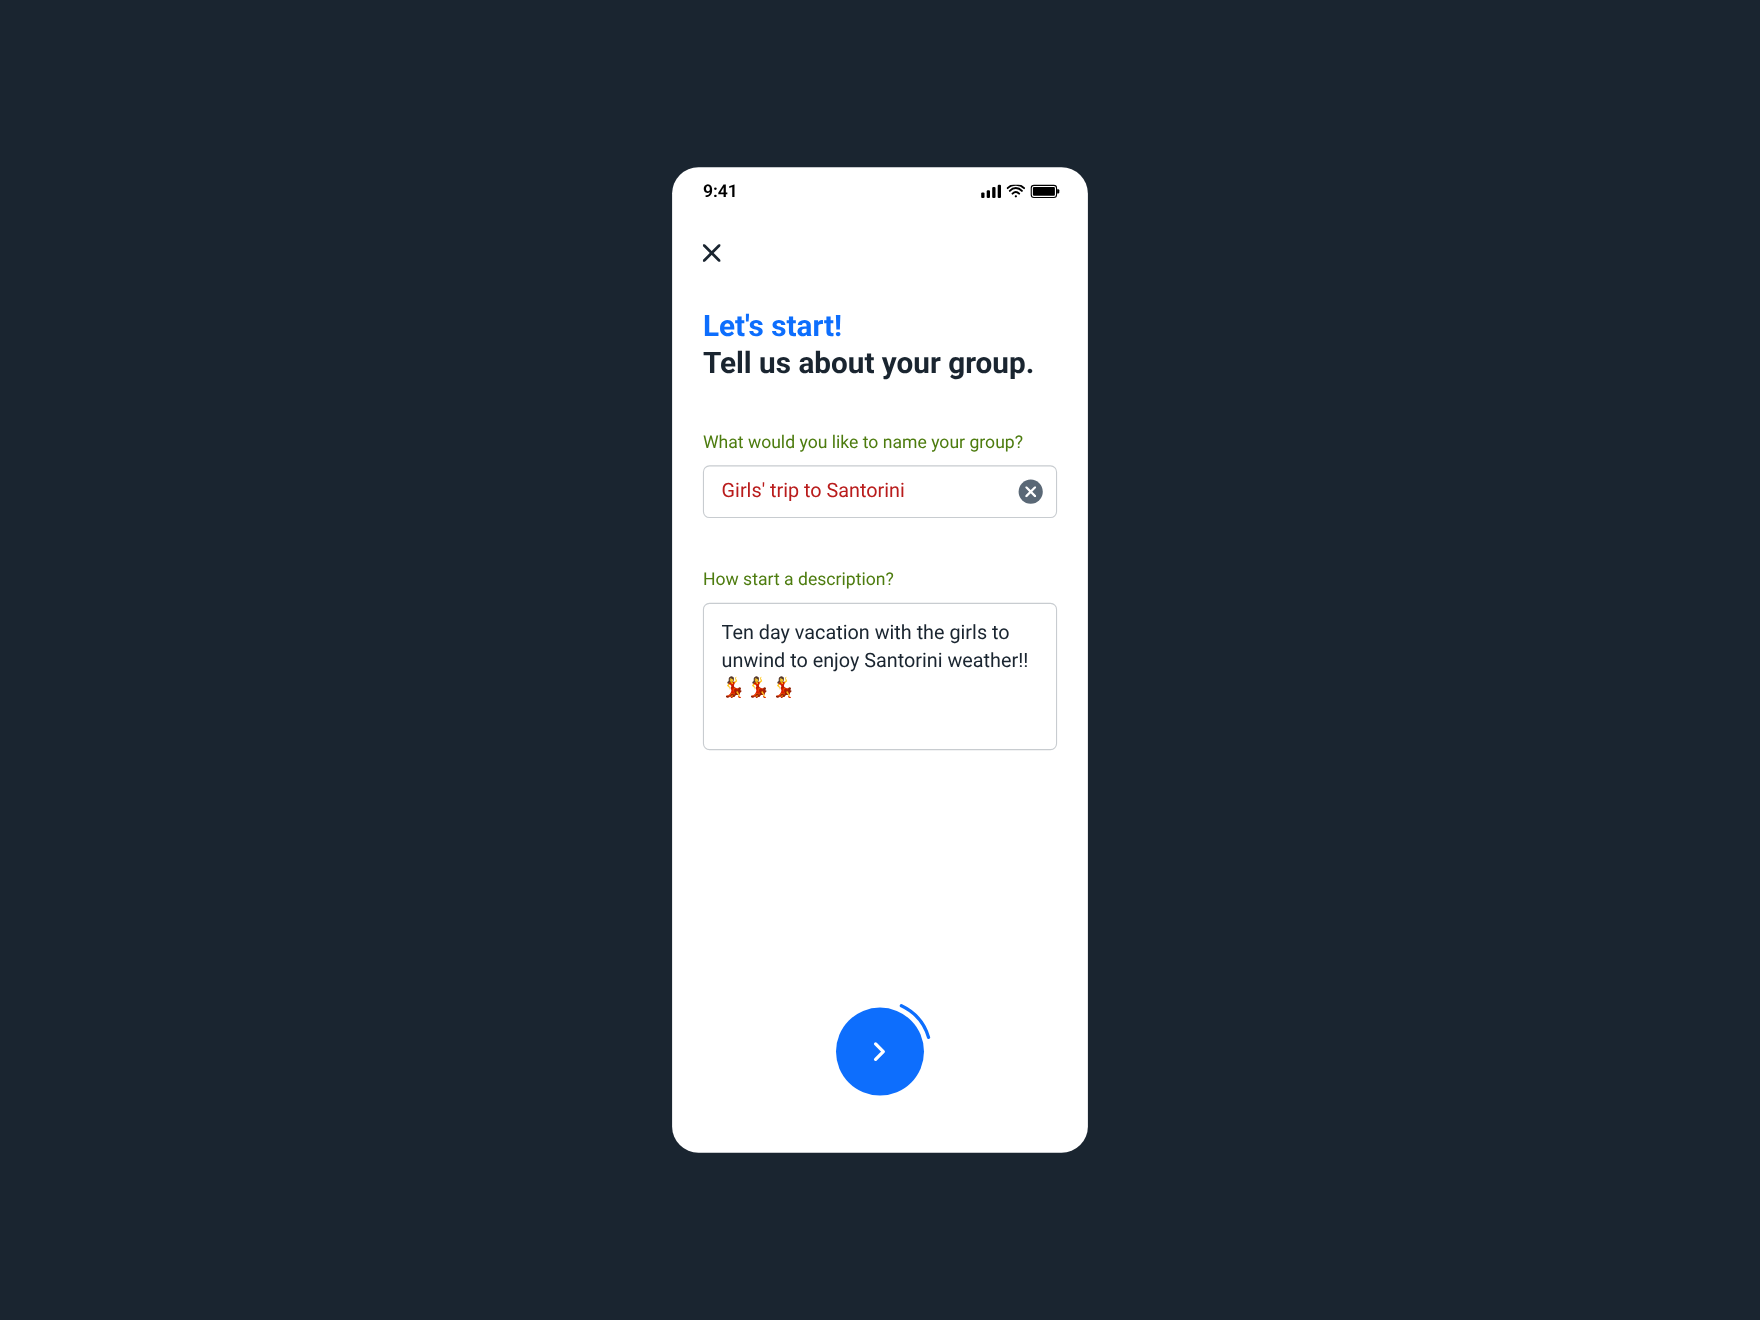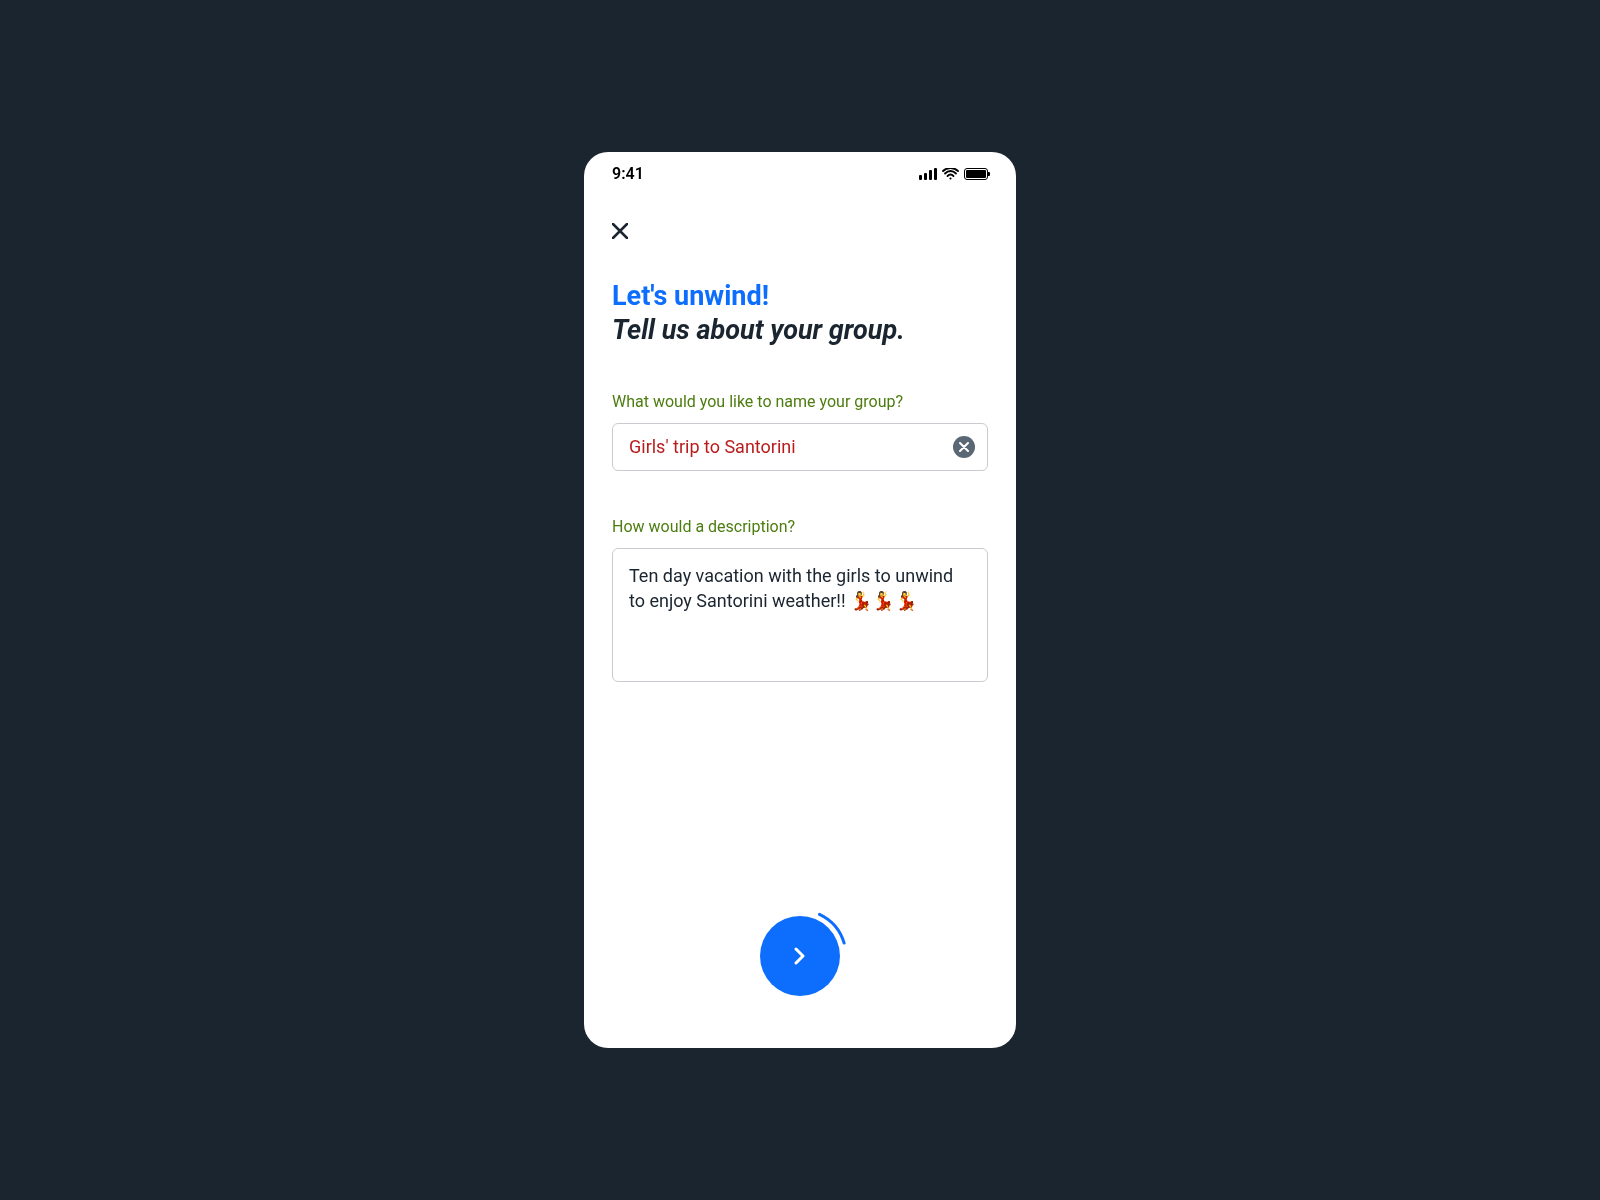--- a/index.html
+++ b/index.html
@@ -12,21 +12,21 @@
       font-family: -apple-system, BlinkMacSystemFont, 'Segoe UI', Roboto, Helvetica, Arial, sans-serif;
       background-color: #1a2530;
       width: 1600px;
       height: 1200px;
       display: flex;
       align-items: center;
       justify-content: center;
     }
 
     .phone-frame {
-      width: 432px;
+      width: 378px;
       height: 896px;
       background-color: #ffffff;
       border-radius: 24px;
       overflow: hidden;
       position: relative;
     }
 
     .status-bar {
       display: flex;
       justify-content: space-between;
@@ -65,21 +65,20 @@
       font-size: 27px;
       font-weight: 700;
       line-height: 1.25;
     }
 
     .heading-main {
       color: #1a2530;
       font-size: 27px;
       font-weight: 700;
       line-height: 1.25;
-      font-style: italic;
     }
 
     .field-section {
       margin-top: 44px;
     }
 
     .field-label {
       color: #4d7c0f;
       font-size: 16px;
       margin-bottom: 12px;
@@ -256,38 +255,38 @@
 
   <div class="content">
 
     <div class="close-button">
       <svg width="16" height="16" viewBox="0 0 16 16">
         <path d="M1 1 L15 15 M15 1 L1 15" stroke="#1a2530" stroke-width="2.5" stroke-linecap="round"></path>
       </svg>
     </div>
 
     <div class="heading-section">
-      <div class="heading-accent">Let's unwind!</div>
+      <div class="heading-accent">Let's start!</div>
       <div class="heading-main">Tell us about your group.</div>
     </div>
 
     <div class="field-section">
       <div class="field-label">What would you like to name your group?</div>
       <div class="input-wrapper">
         <input type="text" class="text-input" value="Girls' trip to Santorini" style="">
         <div class="clear-button">
           <svg viewBox="0 0 10 10">
             <path d="M1 1 L9 9 M9 1 L1 9" stroke="#fff" stroke-width="2" stroke-linecap="round"></path>
           </svg>
         </div>
       </div>
     </div>
 
     <div class="field-section-2">
-      <div class="field-label">How would a description?</div>
+      <div class="field-label">How start a description?</div>
       <div class="textarea-wrapper">
         <textarea class="textarea-input" rows="4" style="">Ten day vacation with the girls to unwind to enjoy Santorini weather!! 💃💃💃</textarea>
       </div>
     </div>
 
   </div>
 
   <div class="next-button-container">
     <svg class="progress-ring" viewBox="0 0 96 96">
       <circle cx="48" cy="48" r="46" fill="none" stroke="#0d6efd" stroke-width="3" stroke-linecap="round" stroke-dasharray="289" stroke-dashoffset="250" transform="rotate(-65 48 48)"></circle>

